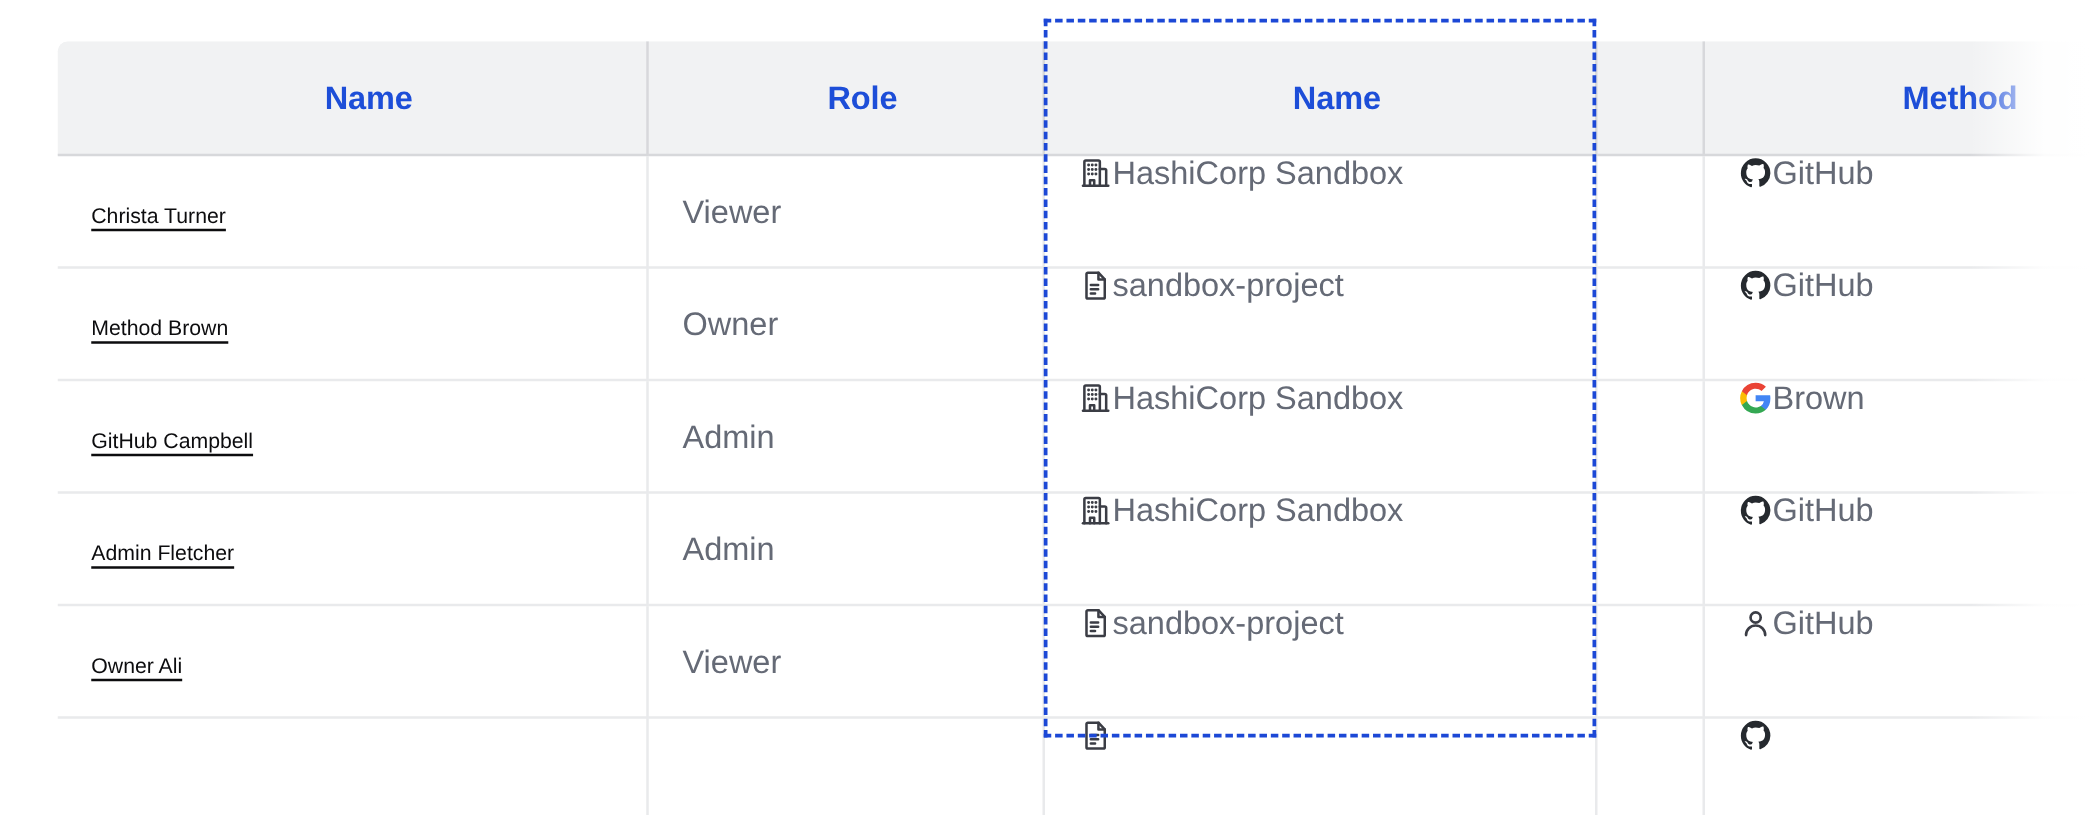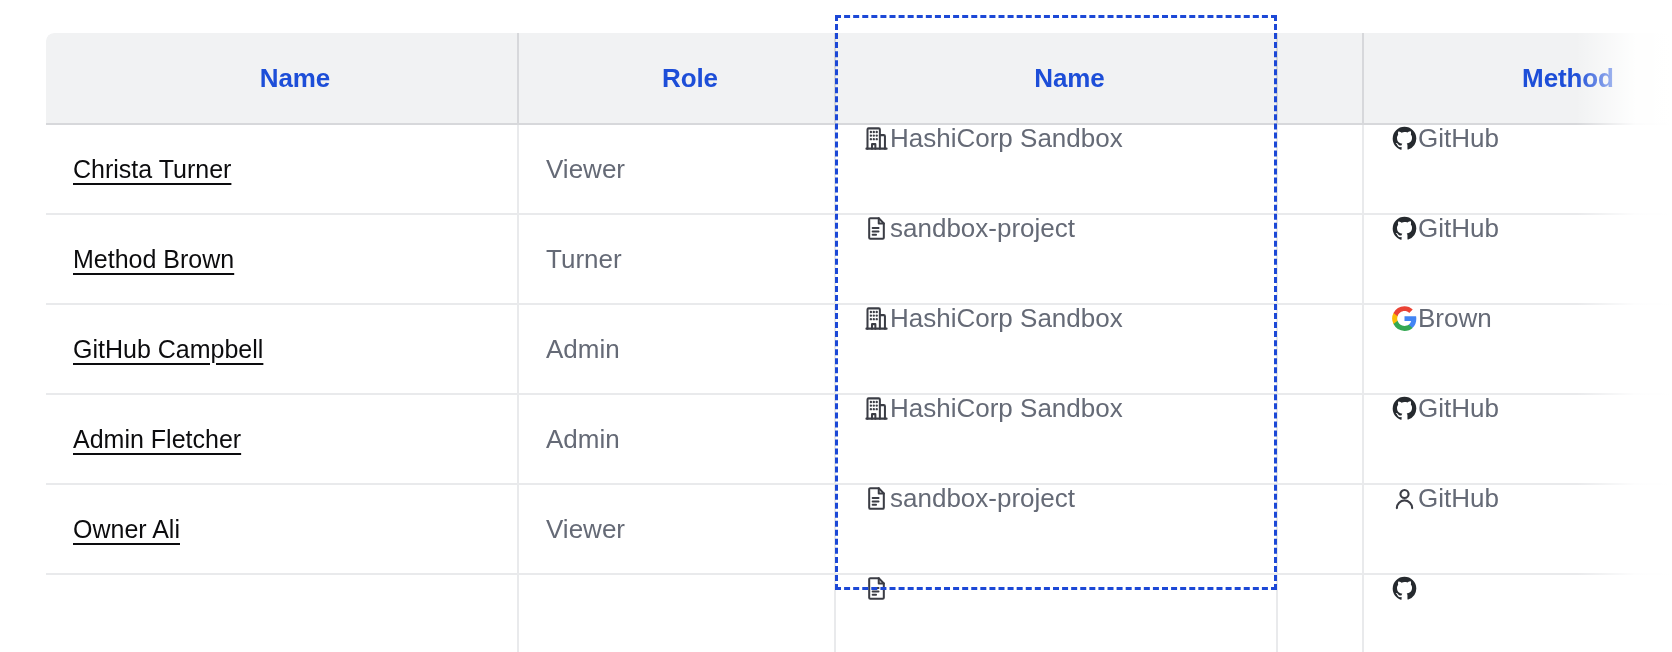--- a/index.html
+++ b/index.html
@@ -69,21 +69,21 @@
   col.c-scope  { width: 442px; }
   col.c-blank  { width: 86px; }
   col.c-method { width: 383px; }
 
   
   .name-link {
     color: #0c0c0e;
     text-decoration: underline;
     text-underline-offset: 5px;
     text-decoration-thickness: 2px;
-    font-size: 25px;
+    font-size: 17px;
     cursor: pointer;
   }
 
   
   .icon-cell {
     display: flex;
     height: 100%;
   }
   .icon-cell .glyph {
     display: inline-flex;
@@ -177,21 +177,21 @@
               </span>
               <span class="lbl">GitHub</span>
             </span>
           </td>
         </tr>
 
         <tr>
           <td>
             <span class="name-link">Method Brown</span>
           </td>
-          <td>Turner</td>
+          <td>Owner</td>
           <td>
             <span class="icon-cell">
               <span class="glyph">
                 <svg width="27" height="27" viewBox="0 0 24 24" fill="none" stroke="#3b3d45" stroke-width="1.8" stroke-linecap="round" stroke-linejoin="round">
                   <path d="M14 2.8H6.5a1 1 0 0 0-1 1v16.4a1 1 0 0 0 1 1h11a1 1 0 0 0 1-1V7.6z"></path>
                   <path d="M14 2.8v4.8h4.5"></path>
                   <path d="M8.6 11.6h5.2M8.6 14.6h5.2M8.6 17.6h3"></path>
                 </svg>
               </span>
               <span class="lbl">sandbox-project</span>

